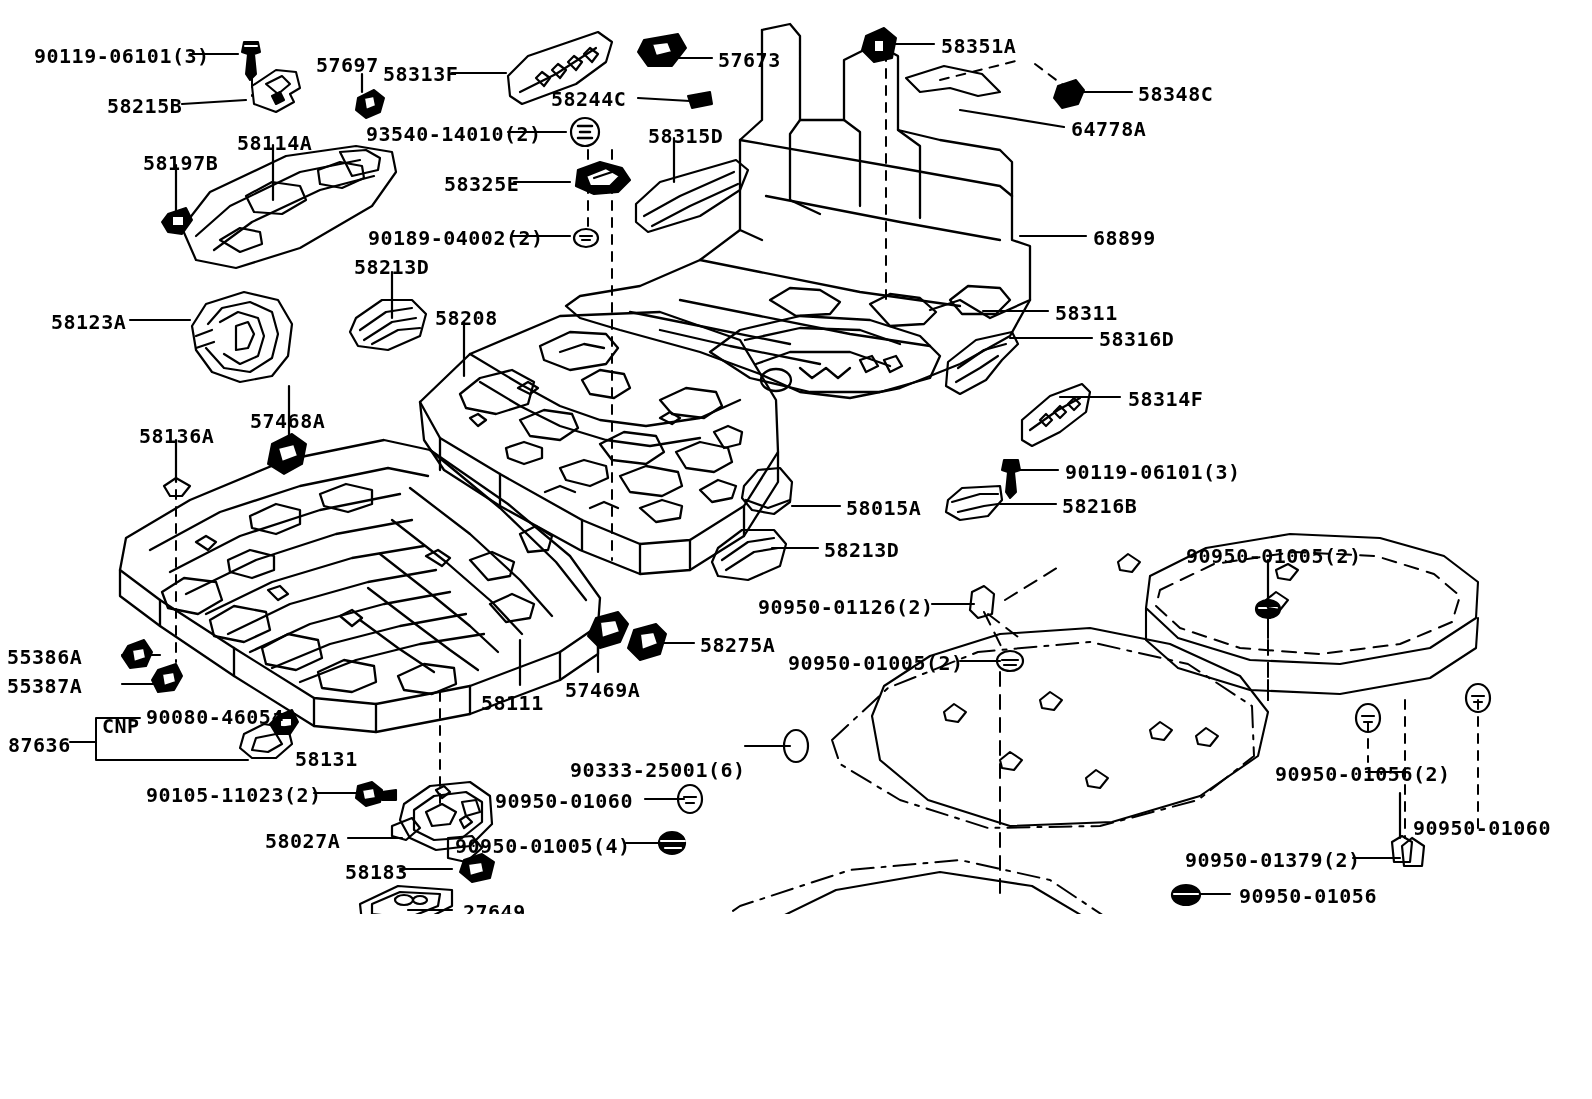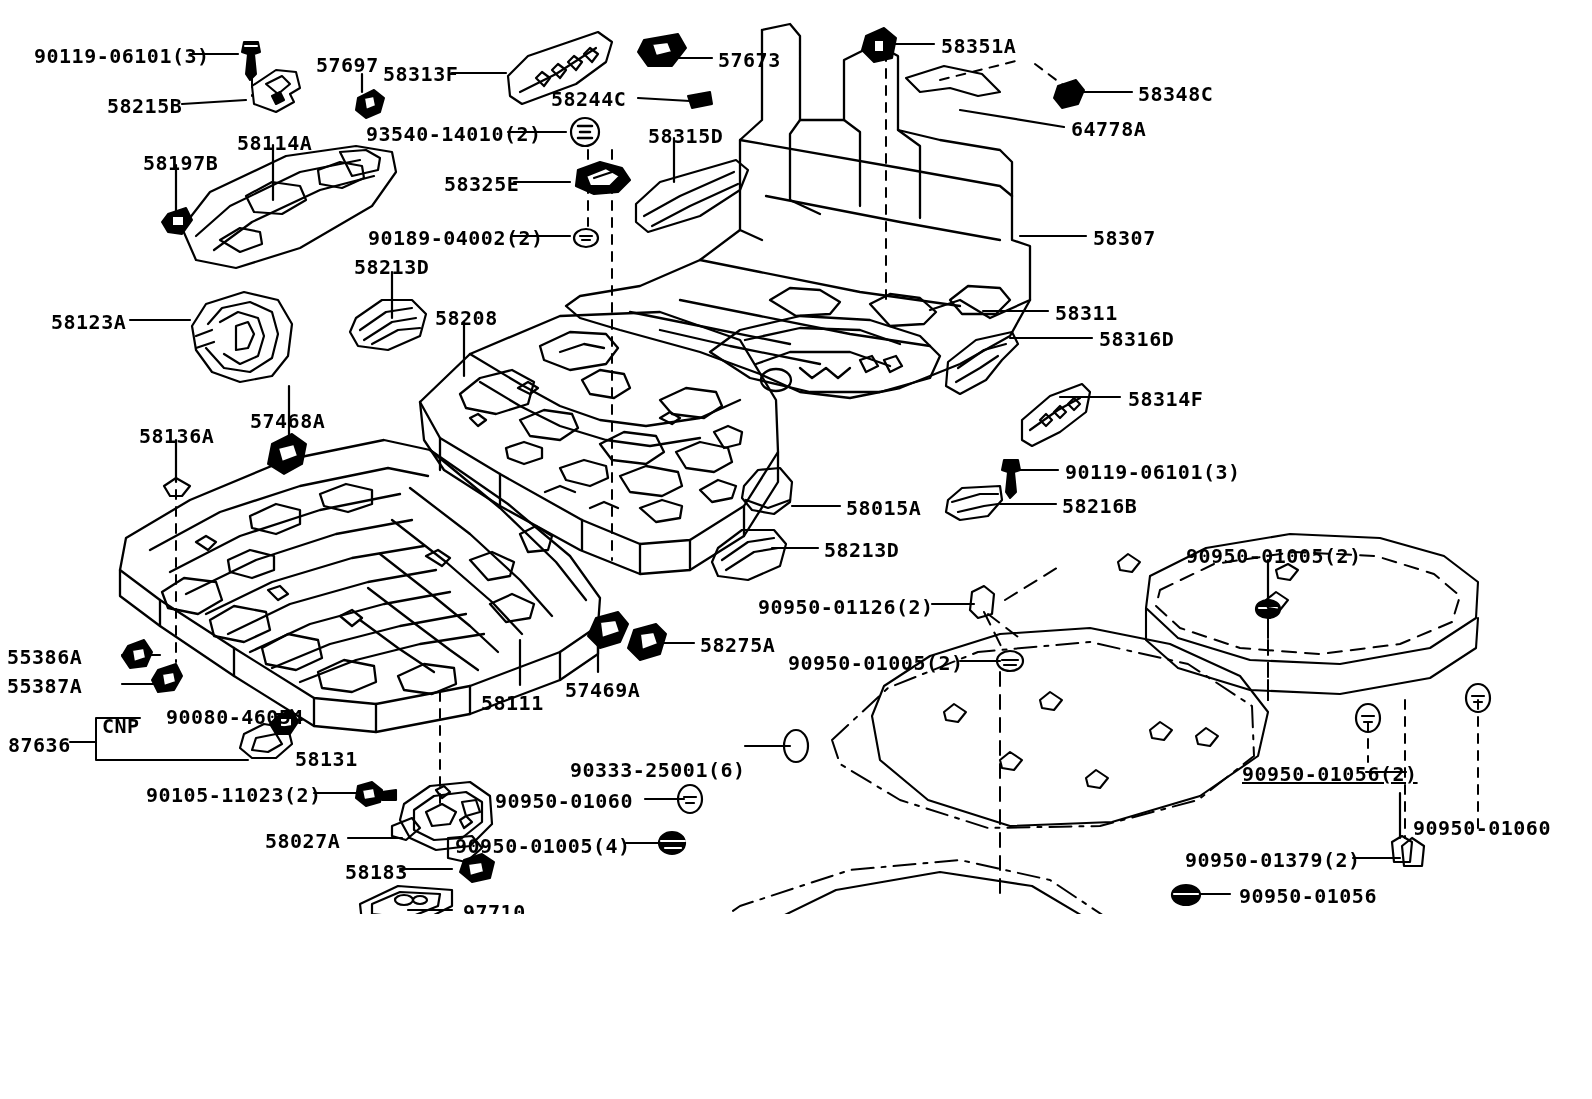--- a/index.html
+++ b/index.html
@@ -529,53 +529,53 @@
       <div class="lbl" style="left: 941px; top: 36px;">58351A</div>
       <div class="lbl" style="left: 1138px; top: 84px;">58348C</div>
       <div class="lbl" style="left: 1071px; top: 119px;">64778A</div>
       <div class="lbl" style="left: 237px; top: 133px;">58114A</div>
       <div class="lbl" style="left: 366px; top: 124px;">93540-14010(2)</div>
       <div class="lbl" style="left: 648px; top: 126px;">58315D</div>
       <div class="lbl" style="left: 143px; top: 153px;">58197B</div>
       <div class="lbl" style="left: 444px; top: 174px;">58325E</div>
       <div class="lbl" style="left: 368px; top: 228px;">90189-04002(2)</div>
       <div class="lbl" style="left: 354px; top: 257px;">58213D</div>
-      <div class="lbl" style="left: 1093px; top: 228px;">58307</div>
+      <div class="lbl" style="left: 1093px; top: 228px;">68899</div>
       <div class="lbl" style="left: 51px; top: 312px;">58123A</div>
       <div class="lbl" style="left: 435px; top: 308px;">58208</div>
       <div class="lbl" style="left: 1055px; top: 303px;">58311</div>
       <div class="lbl" style="left: 1099px; top: 329px;">58316D</div>
       <div class="lbl" style="left: 250px; top: 372px; margin-top: 39px;">57468A</div>
       <div class="lbl" style="left: 1128px; top: 389px;">58314F</div>
       <div class="lbl" style="left: 139px; top: 426px;">58136A</div>
       <div class="lbl" style="left: 1065px; top: 462px;">90119-06101(3)</div>
       <div class="lbl" style="left: 1062px; top: 496px;">58216B</div>
       <div class="lbl" style="left: 846px; top: 498px;">58015A</div>
       <div class="lbl" style="left: 1186px; top: 546px;">90950-01005(2)</div>
       <div class="lbl" style="left: 824px; top: 540px;">58213D</div>
       <div class="lbl" style="left: 758px; top: 597px;">90950-01126(2)</div>
       <div class="lbl" style="left: 7px; top: 647px;">55386A</div>
       <div class="lbl" style="left: 788px; top: 653px;">90950-01005(2)</div>
       <div class="lbl" style="left: 7px; top: 676px;">55387A</div>
       <div class="lbl" style="left: 700px; top: 635px;">58275A</div>
       <div class="lbl" style="left: 565px; top: 680px;">57469A</div>
       <div class="lbl" style="left: 481px; top: 693px;">58111</div>
-      <div class="lbl" style="left: 146px; top: 707px; margin-left: 20px;">90080-46054</div>
+      <div class="lbl" style="left: 146px; top: 707px;">90080-46054</div>
       <div class="lbl" style="left: 102px; top: 716px;">CNP</div>
       <div class="lbl" style="left: 8px; top: 735px;">87636</div>
       <div class="lbl" style="left: 295px; top: 749px;">58131</div>
       <div class="lbl" style="left: 570px; top: 738px; margin-top: 22px;">90333-25001(6)</div>
-      <div class="lbl" style="left: 1242px; top: 764px; text-decoration: underline;">90950-01056(2)</div>
+      <div class="lbl" style="left: 1275px; top: 764px;">90950-01056(2)</div>
       <div class="lbl" style="left: 146px; top: 785px;">90105-11023(2)</div>
       <div class="lbl" style="left: 495px; top: 791px;">90950-01060</div>
       <div class="lbl" style="left: 265px; top: 831px;">58027A</div>
       <div class="lbl" style="left: 455px; top: 836px;">90950-01005(4)</div>
       <div class="lbl" style="left: 1413px; top: 818px;">90950-01060</div>
       <div class="lbl" style="left: 345px; top: 862px;">58183</div>
       <div class="lbl" style="left: 1185px; top: 850px;">90950-01379(2)</div>
-      <div class="lbl" style="left: 463px; top: 902px;">97710</div>
+      <div class="lbl" style="left: 463px; top: 902px;">27649</div>
       <div class="lbl" style="left: 1239px; top: 886px;">90950-01056</div>
       <div class="lbl" style="left: 470px; top: 937px;">58132</div>
     </div>
 
   <div class="wm" style="left:1441px;top:1064px;">MB  R478-A</div>
 
 </div>
 
 </body></html>

